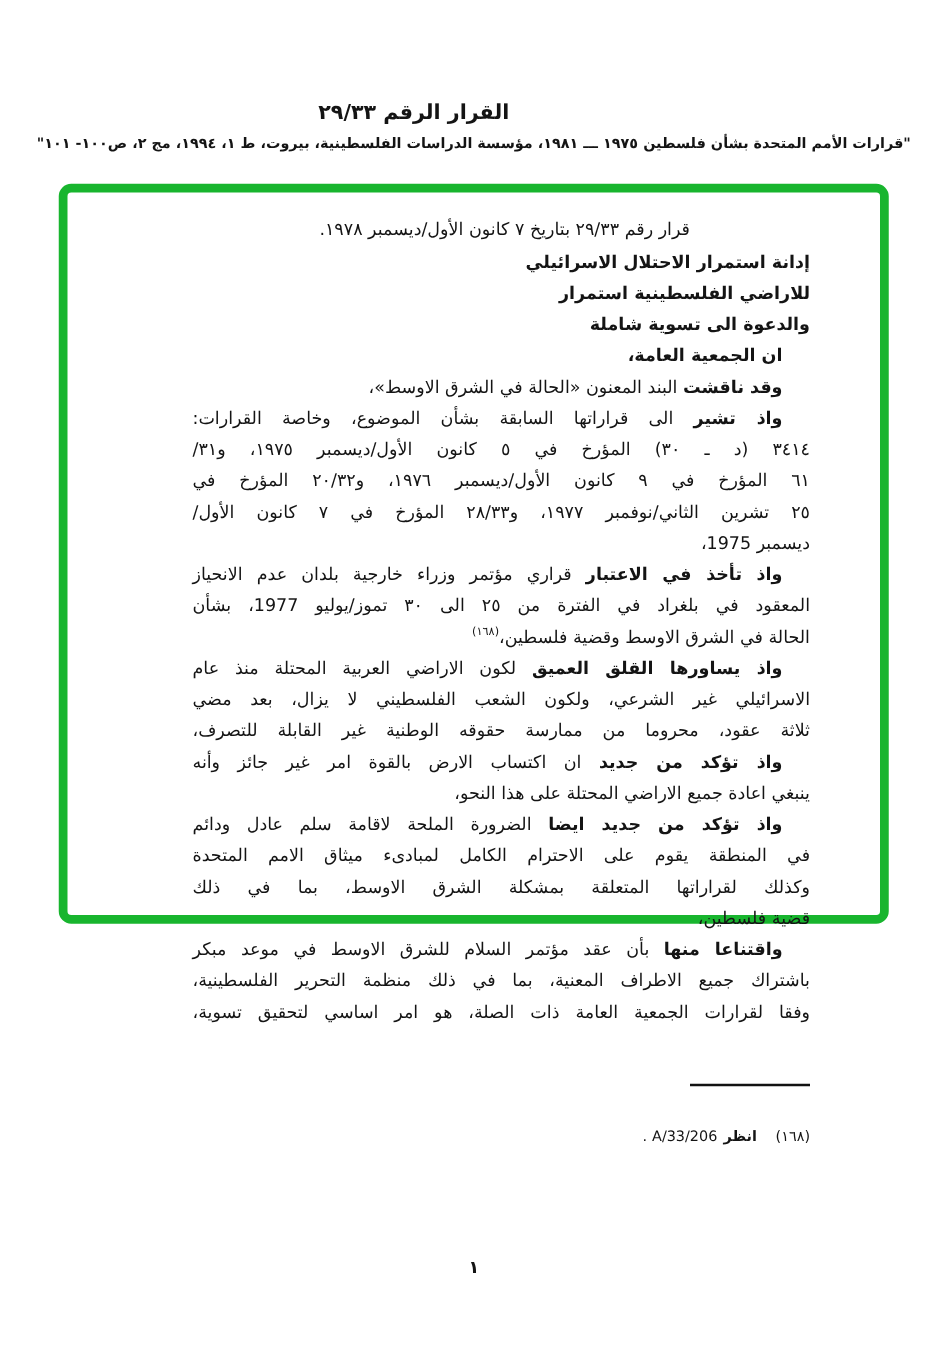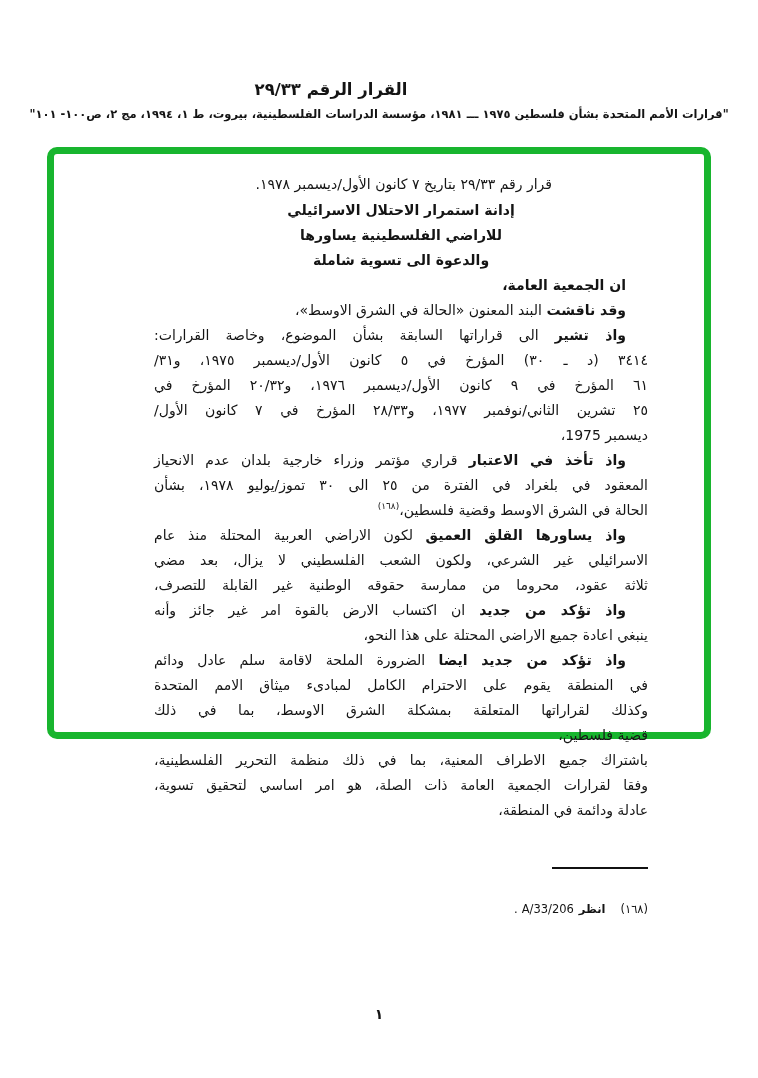--- a/index.html
+++ b/index.html
@@ -19,21 +19,21 @@
   .resolution-box{
     position:absolute;left:47px;top:147px;width:664px;height:592px;
     box-sizing:border-box;border:7px solid #18b52e;border-radius:10px;
     padding:18px 56px 0 100px;background:#fff;
   }
   .line{
     direction:rtl;text-align:right;font-size:14px;line-height:25px;
     white-space:normal;
   }
   .line.justify{text-align:justify;text-align-last:justify;}
-  .line.center{text-align:center;font-weight:bold;}
+  .line.center{font-weight:bold;}
   .line.indent{text-indent:22px;}
   .line.opening{text-indent:96px;margin-bottom:1px;}
   .line b{font-weight:bold;}
   .line sup{font-size:9px;line-height:0;}
   .footnote-area{direction:rtl;}
   .fn-rule{
     width:96px;border-top:2px solid #111;height:0;
     margin-top:44px;margin-bottom:7px;
   }
   .fn-line{
@@ -50,44 +50,44 @@
 </head>
 <body>
 
 <div class="doc-title">القرار الرقم ٢٩/٣٣</div>
 <div class="doc-subtitle">"قرارات الأمم المتحدة بشأن فلسطين ١٩٧٥ ـــ ١٩٨١، مؤسسة الدراسات الفلسطينية، بيروت، ط ١، ١٩٩٤، مج ٢، ص١٠٠- ١٠١"</div>
 
 <div class="resolution-box" style="border-color: rgb(24, 181, 46);">
   <div id="body-lines">
       <div class="line opening"><span>قرار رقم ٢٩/٣٣ بتاريخ ٧ كانون الأول/ديسمبر ١٩٧٨.</span></div>
       <div class="line center"><b>إدانة استمرار الاحتلال الاسرائيلي</b></div>
-      <div class="line center"><b>للاراضي الفلسطينية يساورها</b></div>
+      <div class="line center"><b>للاراضي الفلسطينية استمرار</b></div>
       <div class="line center"><b>والدعوة الى تسوية شاملة</b></div>
       <div class="line indent"><b>ان الجمعية العامة،</b></div>
       <div class="line indent"><b>وقد ناقشت</b><span> البند المعنون «الحالة في الشرق الاوسط»،</span></div>
       <div class="line justify indent"><b>واذ تشير</b><span> الى قراراتها السابقة بشأن الموضوع، وخاصة القرارات:</span></div>
       <div class="line justify"><span>٣٤١٤ (د ـ ٣٠) المؤرخ في ٥ كانون الأول/ديسمبر ١٩٧٥، و٣١/</span></div>
       <div class="line justify"><span>٦١ المؤرخ في ٩ كانون الأول/ديسمبر ١٩٧٦، و٢٠/٣٢ المؤرخ في</span></div>
       <div class="line justify"><span>٢٥ تشرين الثاني/نوفمبر ١٩٧٧، و٢٨/٣٣ المؤرخ في ٧ كانون الأول/</span></div>
       <div class="line"><span>ديسمبر 1975،</span></div>
       <div class="line justify indent"><b>واذ تأخذ في الاعتبار</b><span> قراري مؤتمر وزراء خارجية بلدان عدم الانحياز</span></div>
-      <div class="line justify"><span>المعقود في بلغراد في الفترة من ٢٥ الى ٣٠ تموز/يوليو ١٩٧٨، بشأن</span></div>
+      <div class="line justify"><span>المعقود في بلغراد في الفترة من ٢٥ الى ٣٠ تموز/يوليو 1977، بشأن</span></div>
       <div class="line"><span>الحالة في الشرق الاوسط وقضية فلسطين،</span><sup>(١٦٨)</sup></div>
       <div class="line justify indent"><b>واذ يساورها القلق العميق</b><span> لكون الاراضي العربية المحتلة منذ عام</span></div>
       <div class="line justify"><span>الاسرائيلي غير الشرعي، ولكون الشعب الفلسطيني لا يزال، بعد مضي</span></div>
       <div class="line justify"><span>ثلاثة عقود، محروما من ممارسة حقوقه الوطنية غير القابلة للتصرف،</span></div>
       <div class="line justify indent"><b>واذ تؤكد من جديد</b><span> ان اكتساب الارض بالقوة امر غير جائز وأنه</span></div>
       <div class="line"><span>ينبغي اعادة جميع الاراضي المحتلة على هذا النحو،</span></div>
       <div class="line justify indent"><b>واذ تؤكد من جديد ايضا</b><span> الضرورة الملحة لاقامة سلم عادل ودائم</span></div>
       <div class="line justify"><span>في المنطقة يقوم على الاحترام الكامل لمبادىء ميثاق الامم المتحدة</span></div>
       <div class="line justify"><span>وكذلك لقراراتها المتعلقة بمشكلة الشرق الاوسط، بما في ذلك</span></div>
       <div class="line"><span>قضية فلسطين،</span></div>
+      <div class="line justify indent"><b>واقتناعا منها</b><span> بأن عقد مؤتمر السلام للشرق الاوسط في موعد مبكر</span></div>
       <div class="line justify"><span>باشتراك جميع الاطراف المعنية، بما في ذلك منظمة التحرير الفلسطينية،</span></div>
       <div class="line justify"><span>وفقا لقرارات الجمعية العامة ذات الصلة، هو امر اساسي لتحقيق تسوية،</span></div>
-      <div class="line"><span>عادلة ودائمة في المنطقة،</span></div>
     </div>
   <div class="footnote-area">
     <div class="fn-rule"></div>
     <div class="fn-line">
       <span class="fn-marker">(١٦٨)</span><b class="fn-label">انظر</b><span class="fn-ref">A/33/206</span><span>.</span>
     </div>
   </div>
 </div>
 
 <div class="page-num">١</div>

